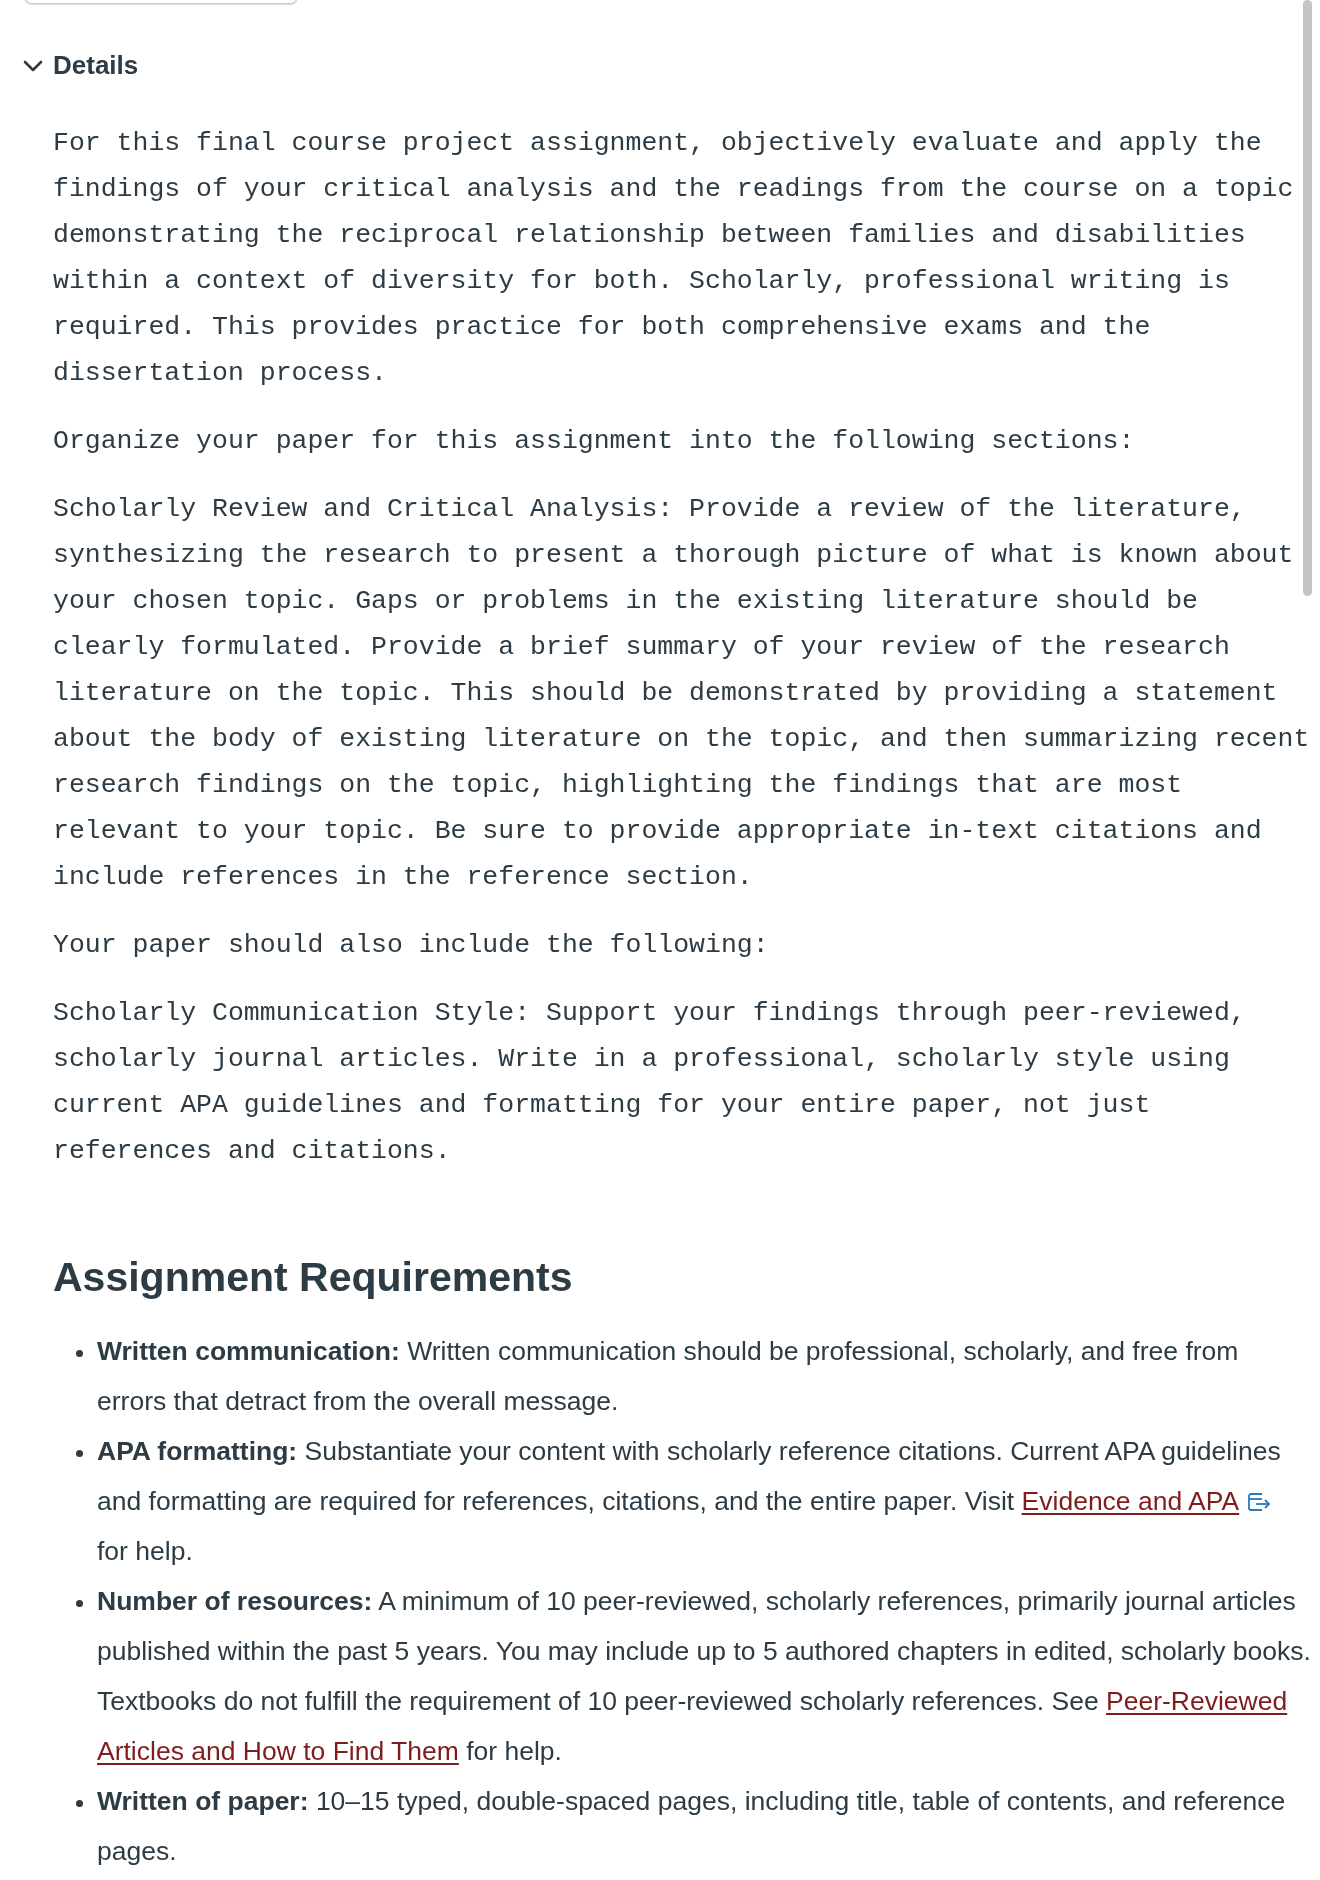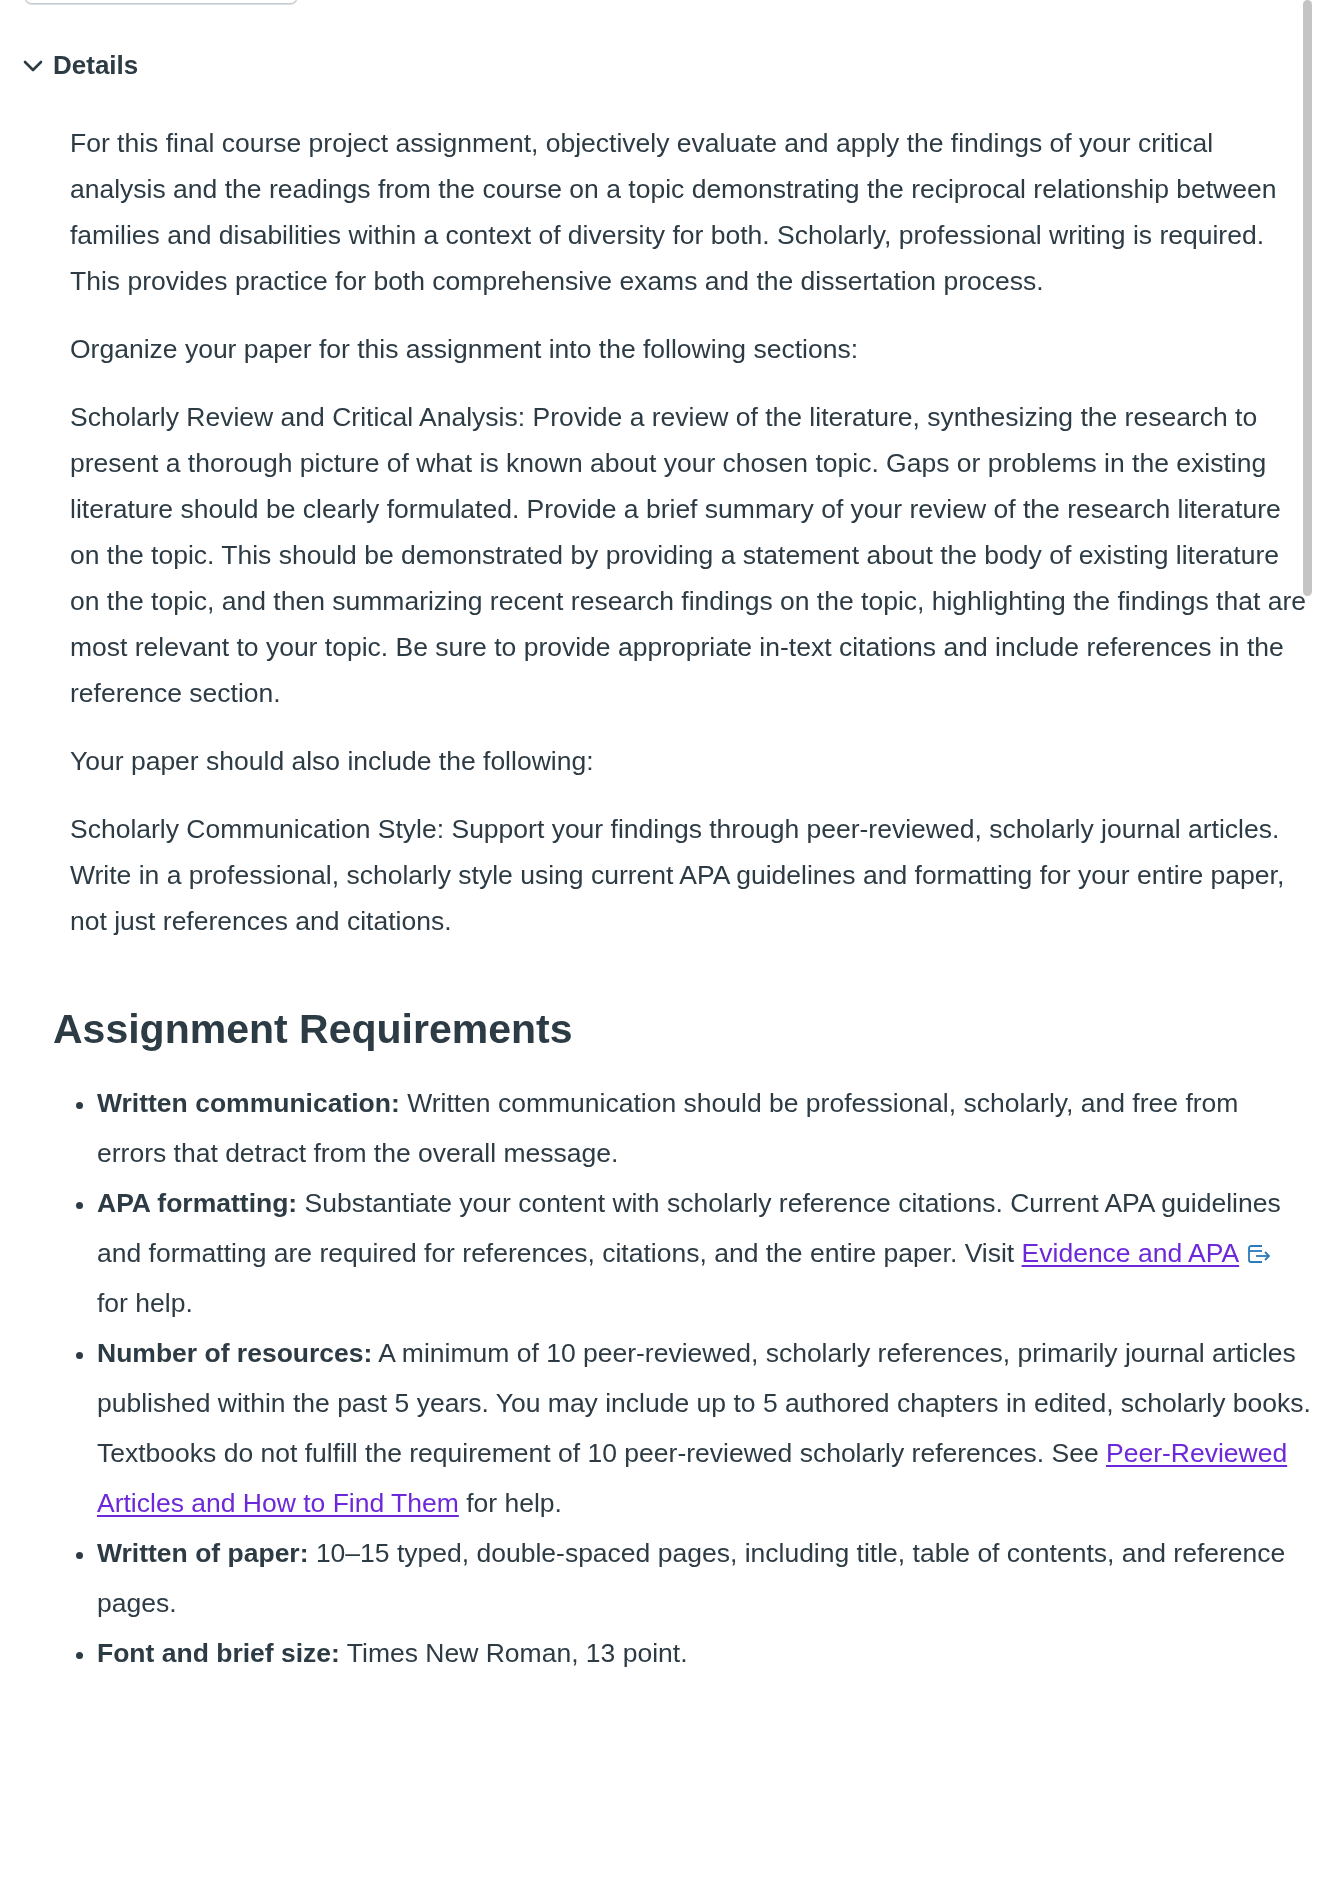--- a/index.html
+++ b/index.html
@@ -20,28 +20,28 @@
   .details-toggle {
     position: absolute; left: 22px; top: 50px; display: flex; align-items: center;
     cursor: pointer;
   }
   .details-toggle svg { width: 22px; height: 22px; margin-right: 9px; }
   .details-toggle span { font-size: 26px; font-weight: bold; color: #2d3b45; }
   .content {
     position: absolute; left: 53px; top: 120px; width: 1260px;
     font-size: 26.5px; line-height: 46px; color: #2d3b45;
   }
-  .content p { margin: 0 0 22px 17px; }
+  .content p { margin: 0 0 22px 0; font-family: Liberation Mono, monospace; }
   h2 {
-    font-size: 41px; font-weight: bold; margin: 60px 0 22px 0; line-height: 50px; color: #2d3b45;
+    font-size: 41px; font-weight: bold; margin: 78px 0 22px 0; line-height: 50px; color: #2d3b45;
   }
   ul.reqs { margin: 24px 0 0 0; padding-left: 44px; line-height: 50px; }
   ul.reqs li { margin: 0; padding-left: 0; }
   ul.reqs li::marker { font-size: 24px; }
-  a.link { color: #6d28d9; text-decoration: underline; text-underline-offset: 3px; }
+  a.link { color: #7f1d1d; text-decoration: underline; text-underline-offset: 3px; }
   .ext-icon { display: inline-block; width: 26px; height: 22px; vertical-align: -3px; margin: 0 2px 0 8px; }
   b { color: #2d3b45; }
 </style>
 </head>
 <body>
 
 <div class="top-box"></div>
 <div class="scrollbar"></div>
 
 <div class="details-toggle">

